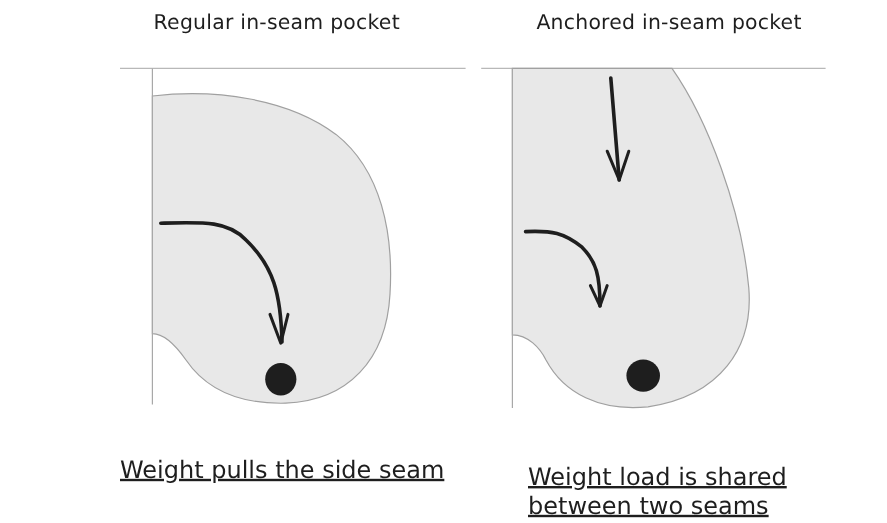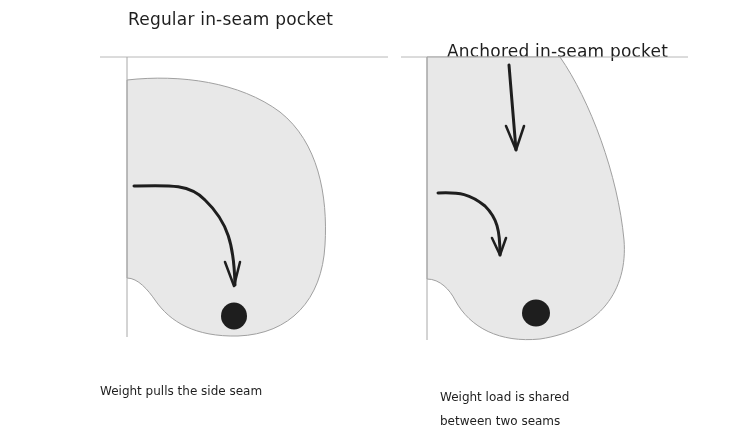--- a/index.html
+++ b/index.html
@@ -1,26 +1,26 @@
 <!DOCTYPE html>
 <html><head>
 <meta charset="utf-8">
 <style>
   html, body { margin:0; padding:0; background:#ffffff; }
   body { width:739px; height:436px; position:relative; overflow:hidden;
          font-family:"DejaVu Sans", sans-serif; color:#1e1e1e; }
   .title { position:absolute; font-size:17px; letter-spacing:0.2px; white-space:nowrap; }
-  .caption { position:absolute; font-size:12px; line-height:24px; white-space:pre-line; }
+  .caption { position:absolute; font-size:20px; line-height:24px; white-space:pre-line;text-decoration:underline; }
   svg.diagram { position:absolute; left:0; top:0; }
 </style>
 </head>
 <body>
 
 <div class="title" style="left:114px; top:9px;margin-left:14px;">Regular in-seam pocket</div>
-<div class="title" style="left:447px; top:9px;margin-top:32px;">Anchored in-seam pocket</div>
+<div class="title" style="left:447px; top:9px;">Anchored in-seam pocket</div>
 
 <svg class="diagram" width="739" height="436" viewBox="0 0 739 436">
   <g>
     <line x1="100" y1="57" x2="388" y2="57" stroke="#b8b8b8" stroke-width="1"></line>
     <path d="M127,80 C180,74 240,82 280,112 C318,142 328,195 325,245 C322,300 290,334 238,336 C195,337 170,322 155,300 C148,290 138,278 127,278 Z" fill="#e8e8e8" stroke="#a0a0a0" stroke-width="1"></path>
     <line x1="127" y1="57" x2="127" y2="337" stroke="#a8a8a8" stroke-width="1"></line>
     <path d="M134,186 C170,185 190,184 205,200 C228,222 234,245 235,285" fill="none" stroke="#1e1e1e" stroke-width="3" stroke-linecap="round"></path>
     <path d="M225,262 L234,286 L240,262" fill="none" stroke="#1e1e1e" stroke-width="2.5" stroke-linecap="round" stroke-linejoin="round"></path>
     <ellipse cx="234" cy="316" rx="13" ry="13.5" fill="#1e1e1e"></ellipse>
   </g>

